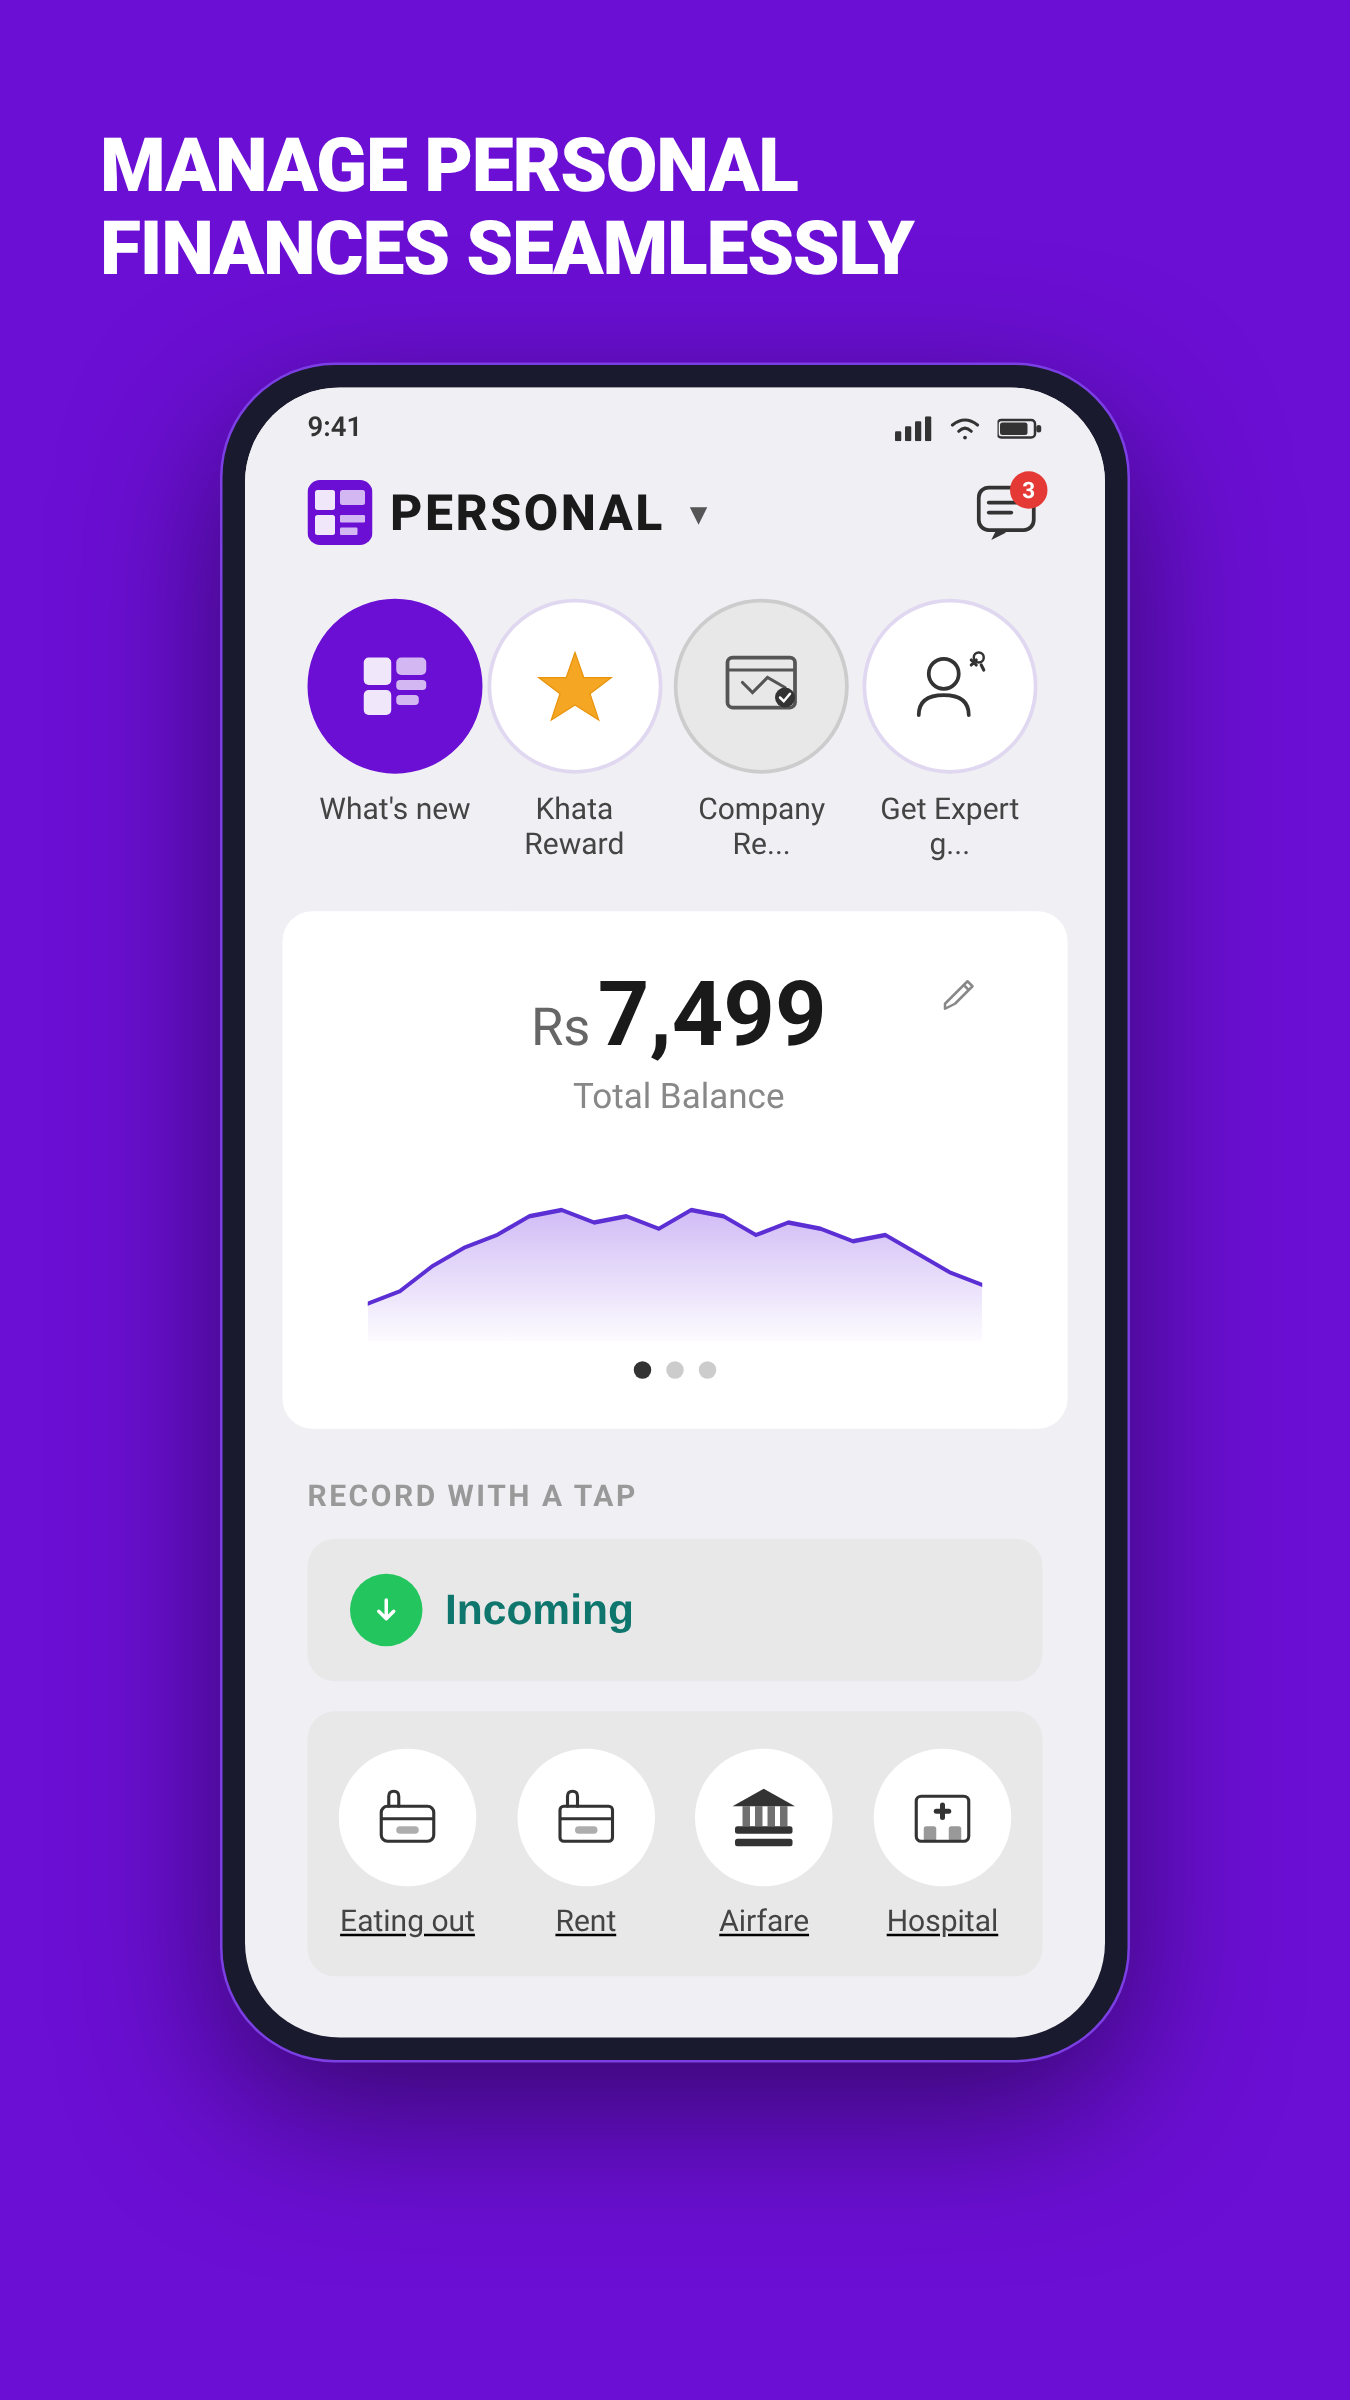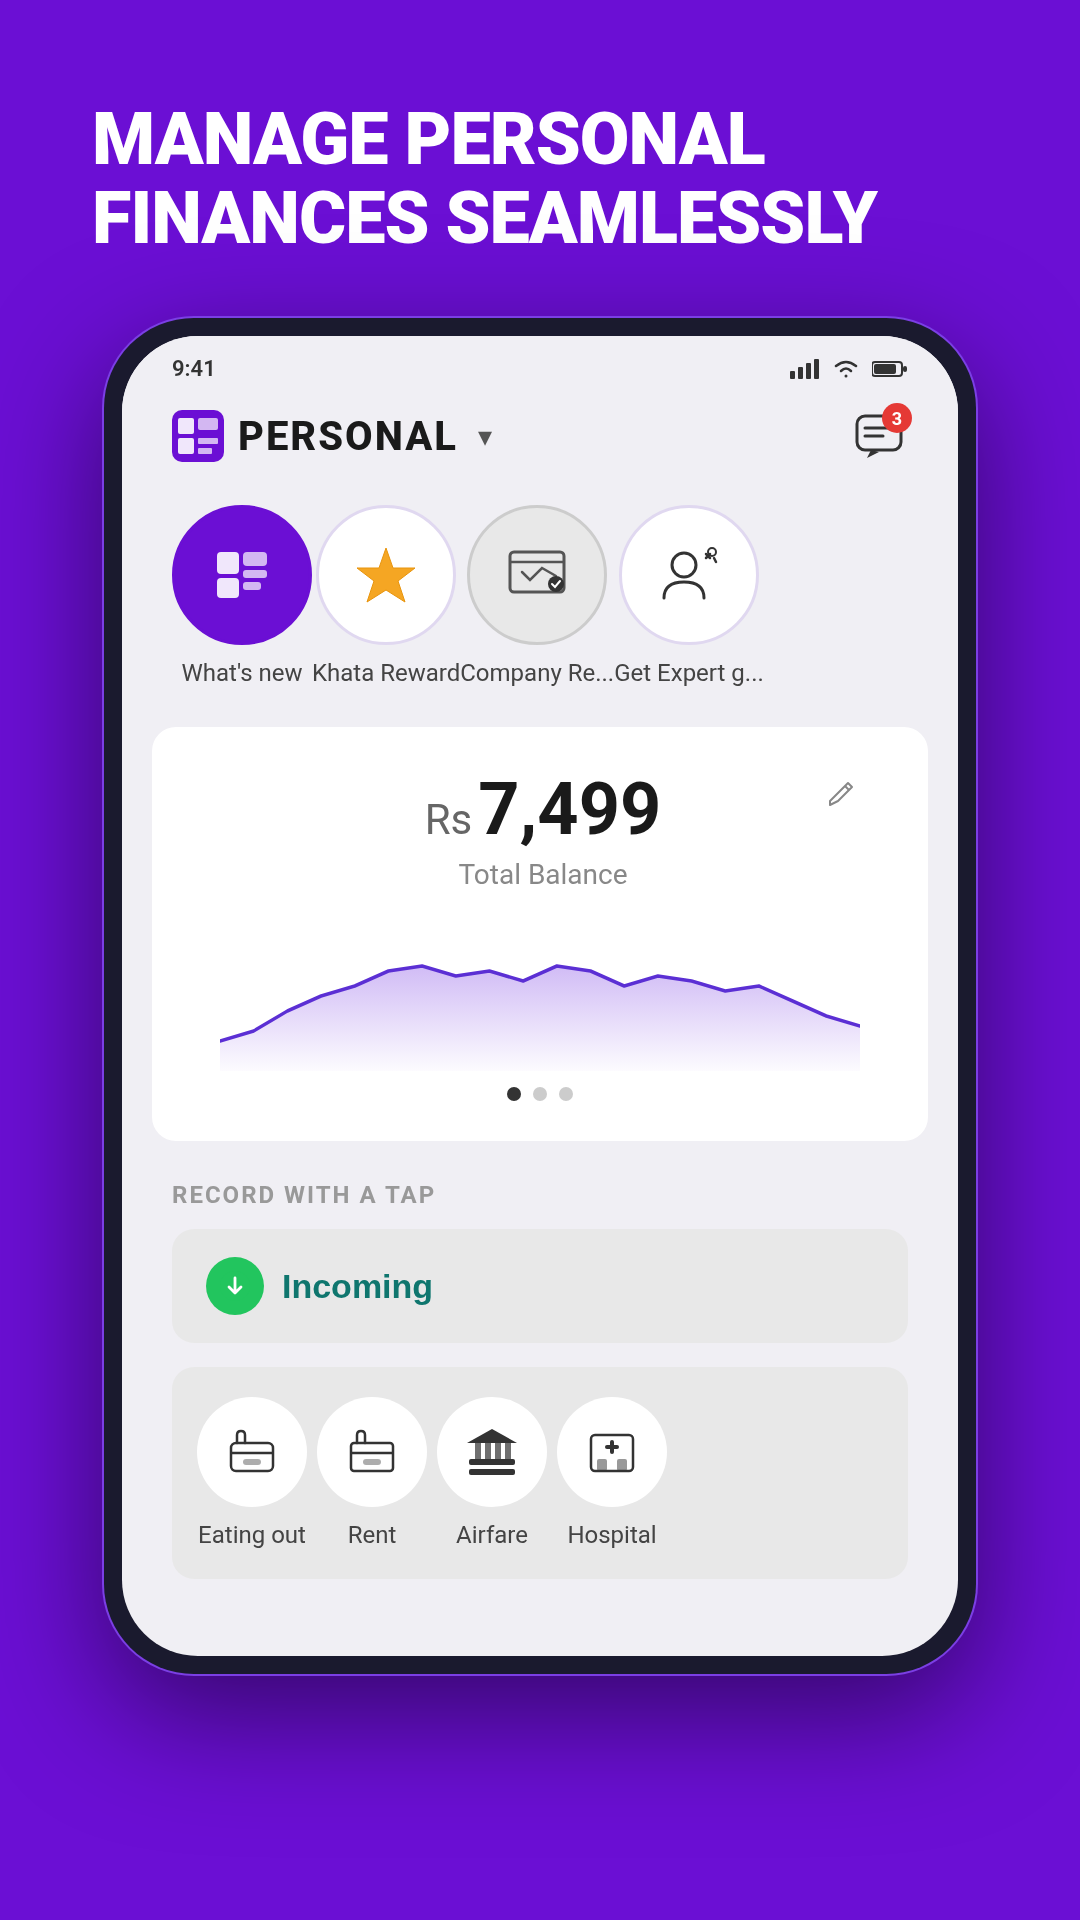--- a/index.html
+++ b/index.html
@@ -9,32 +9,31 @@
       min-height: 1920px;
       background-color: #6B0FD4;
       font-family: -apple-system, BlinkMacSystemFont, 'Segoe UI', Roboto, sans-serif;
       overflow-x: hidden;
       position: relative;
     }
 
     .hero-text {
       padding: 100px 107px 60px 80px;
       color: white;
-      font-size: 72px;
+      font-size: 60px;
       font-weight: 900;
       line-height: 1.1;
       letter-spacing: -1px;
       text-transform: uppercase;
-      margin-left: 12px;
     }
 
     .phone-wrapper {
       position: relative;
       margin: 0 auto;
-      width: 872px;
+      width: 724px;
       min-height: 1380px;
     }
 
     .phone-outer {
       background: #1a1a2e;
       border-radius: 90px;
       padding: 18px;
       box-shadow:
         0 0 0 2px #7B3FE4,
         0 40px 120px rgba(0,0,0,0.5);
@@ -304,22 +303,23 @@
 
     
     .category-grid-container {
       background: #e8e8e8;
       border-radius: 22px;
       padding: 30px 20px;
     }
 
     .category-grid {
       display: flex;
-      justify-content: flex-start;
+      justify-content: space-between;
       align-items: flex-start;
+      text-decoration: underline;
     }
 
     .category-item {
       display: flex;
       flex-direction: column;
       align-items: center;
       gap: 14px;
       min-width: 120px;
     }
 

